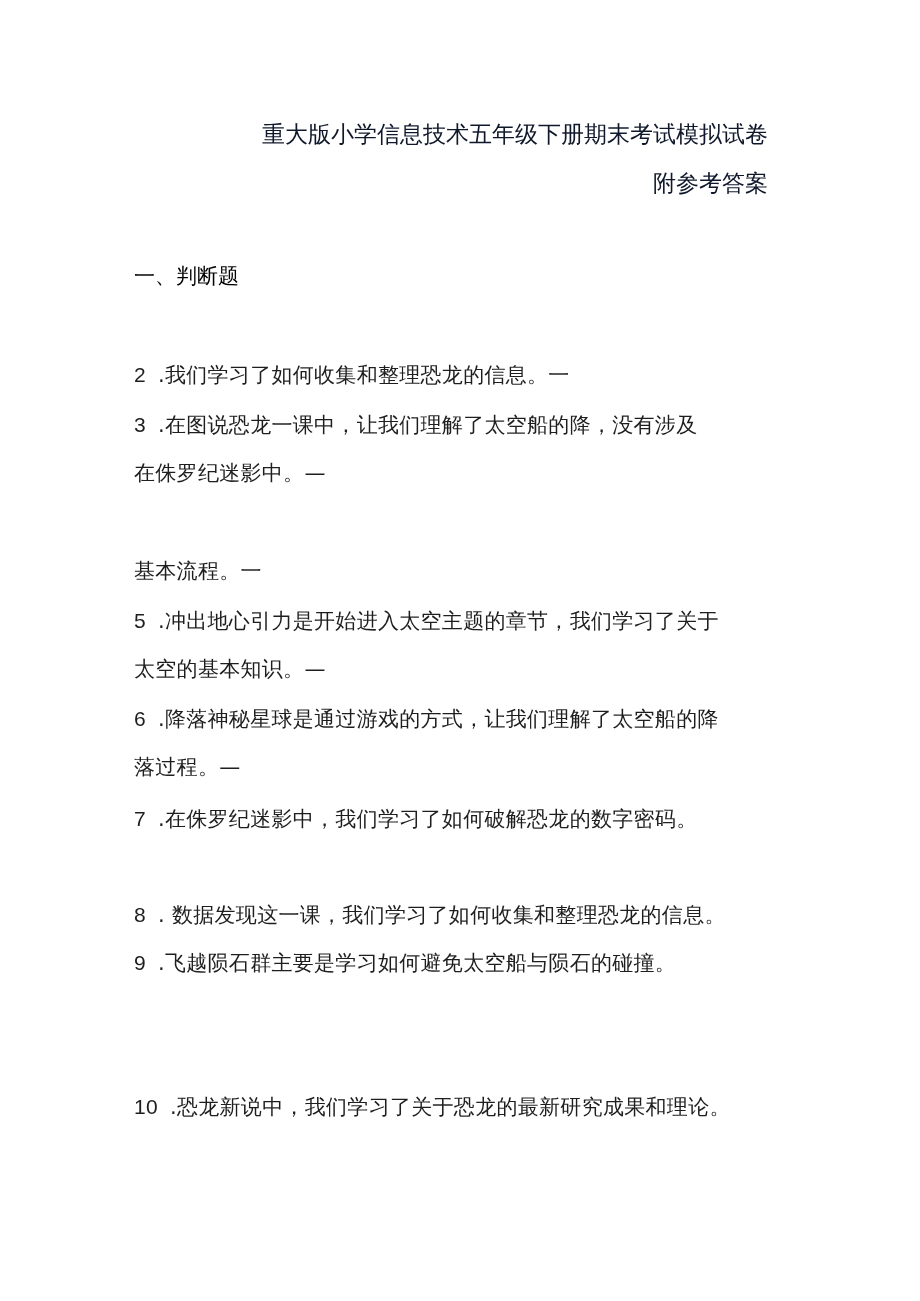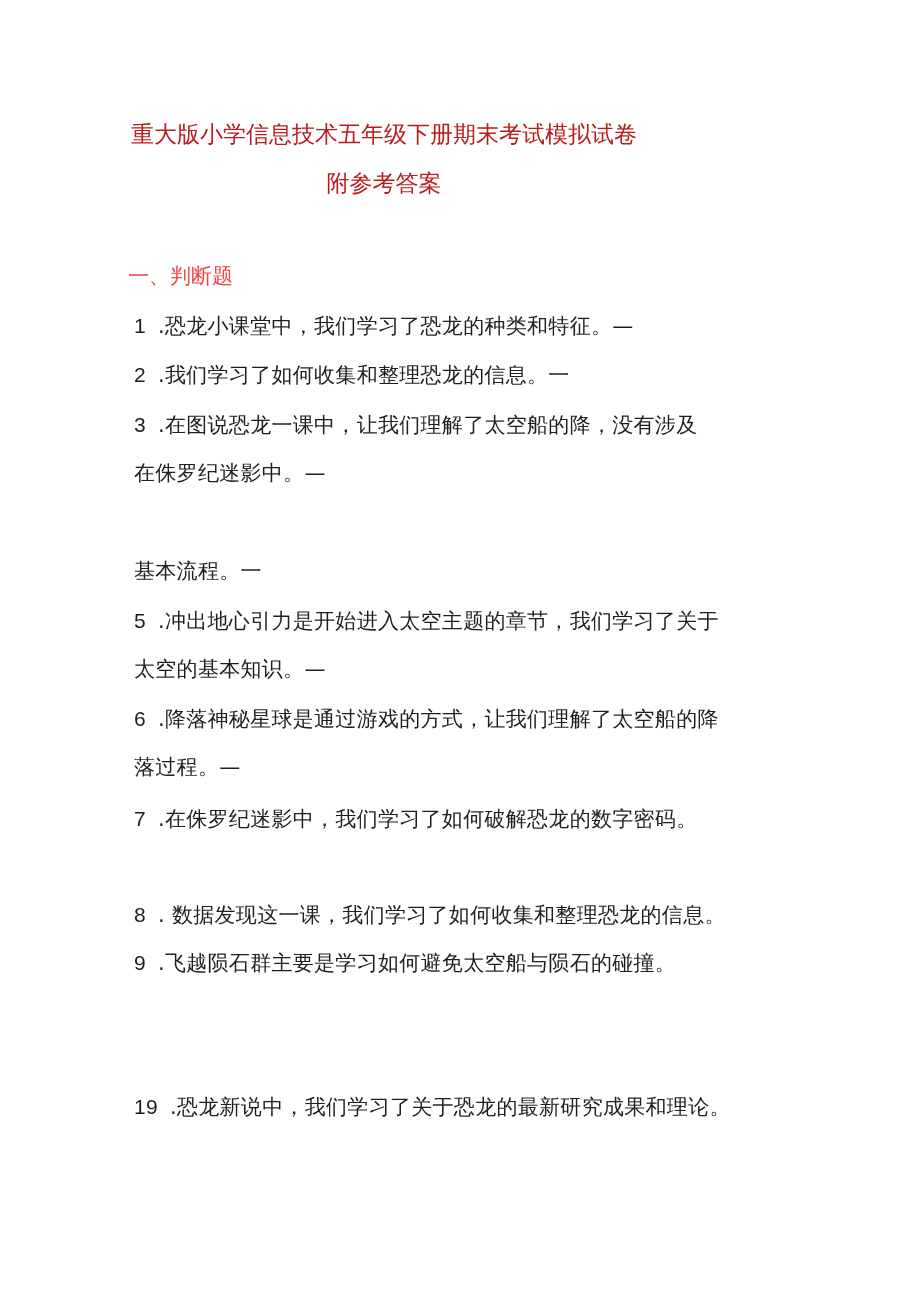--- a/index.html
+++ b/index.html
@@ -19,33 +19,33 @@
       position: absolute;
       left: 0; top: 0;
       width: 920px;
       height: 1301px;
       background: #ffffff;
     }
     .title {
       position: absolute;
       left: 0;
       width: 768px;
-      text-align: center;
+      text-align: right;
       font-size: 23px;
       letter-spacing: 0px;
-      color: #b91c1c;
+      color: #0f172a;
     }
     .title.t1 { top: 119px; }
     .title.t2 { top: 168px; }
     .section {
       position: absolute;
-      left: 128px;
+      left: 134px;
       top: 262px;
       font-size: 21px;
-      color: #ef4444;
+      color: #000000;
     }
     .line {
       position: absolute;
       left: 134px;
       font-size: 21px;
       white-space: nowrap;
       color: #1e1e1e;
       letter-spacing: 0.3px;
     }
     .num {
@@ -57,23 +57,20 @@
   </style>
 </head>
 <body>
 
 <div class="page">
   <div class="title t1">重大版小学信息技术五年级下册期末考试模拟试卷</div>
   <div class="title t2">附参考答案</div>
 
   <div class="section">一、判断题</div>
 
-  <div class="line" style="top:312px">
-    <span class="num">1</span><span>.恐龙小课堂中，我们学习了恐龙的种类和特征。—</span>
-  </div>
 
   <div class="line" style="top:361px">
     <span class="num">2</span><span>.我们学习了如何收集和整理恐龙的信息。一</span>
   </div>
 
   <div class="line" style="top:411px">
     <span class="num">3</span><span>.在图说恐龙一课中，让我们理解了太空船的降，没有涉及</span>
   </div>
   <div class="line" style="top:459px">在侏罗纪迷影中。—</div>
 
@@ -95,15 +92,15 @@
 
   <div class="line" style="top:901px">
     <span class="num">8</span><span>. 数据发现这一课，我们学习了如何收集和整理恐龙的信息。</span>
   </div>
 
   <div class="line" style="top:949px">
     <span class="num">9</span><span>.飞越陨石群主要是学习如何避免太空船与陨石的碰撞。</span>
   </div>
 
   <div class="line" style="top:1093px">
-    <span class="num">19</span><span>.恐龙新说中，我们学习了关于恐龙的最新研究成果和理论。</span>
+    <span class="num">10</span><span>.恐龙新说中，我们学习了关于恐龙的最新研究成果和理论。</span>
   </div>
 </div>
 
 </body></html>

